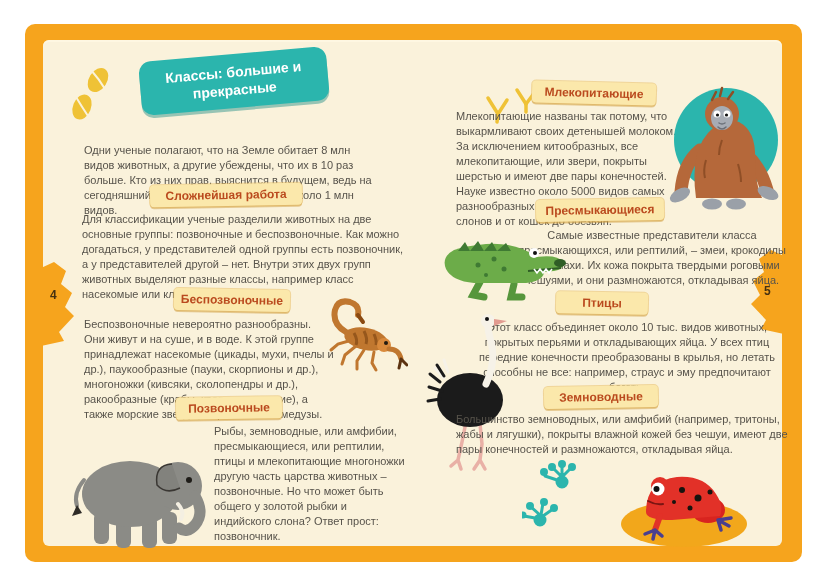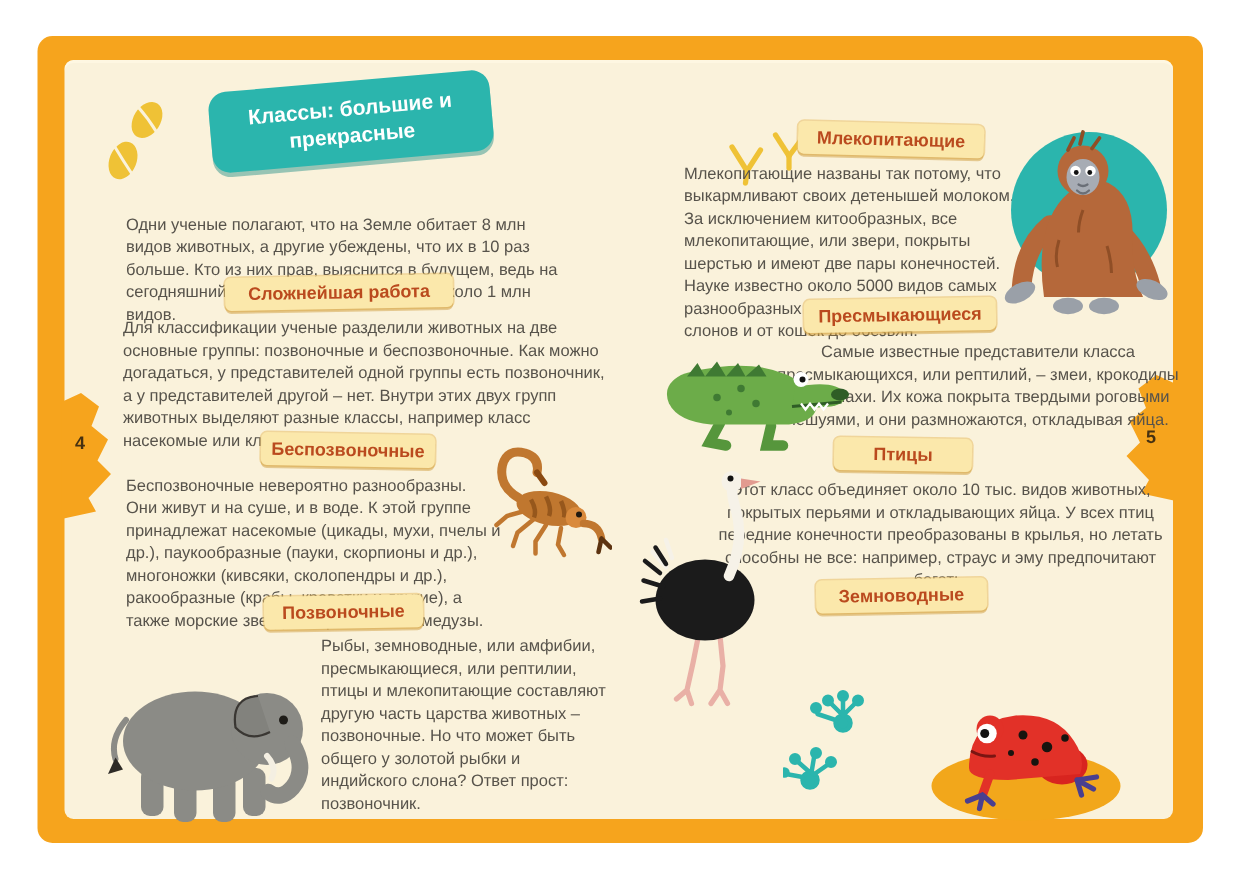--- a/index.html
+++ b/index.html
@@ -66,21 +66,21 @@
     </g>
     <ellipse cx="50" cy="43" rx="22" ry="11" fill="#C0772F" transform="rotate(12 50 43)"></ellipse>
     <path d="M38,37 q4,7 2,12 M48,35 q4,8 2,13 M58,38 q3,7 2,11" stroke="#96571C" stroke-width="3" fill="none"></path>
     <circle cx="68" cy="49" r="7" fill="#D98A3C"></circle>
     <circle cx="70" cy="47" r="2" fill="#221a10"></circle>
     <path d="M73,53 Q83,53 85,63" stroke="#C0772F" stroke-width="5" fill="none" stroke-linecap="round"></path>
     <path d="M85,63 l6,6 M85,63 l-2,9" stroke="#5C3310" stroke-width="3" stroke-linecap="round"></path>
   </svg>
 
   <div class="banner" style="left:176px;top:397px;width:106px;transform:rotate(-1deg)">Позвоночные</div>
-  <div class="para" style="left:214px;top:424px;width:192px">Рыбы, земноводные, или амфибии, пресмыкающиеся, или рептилии, птицы и млекопитающие составляют другую часть царства животных – позвоночные. Но что может быть общего у золотой рыбки и индийского слона? Ответ прост: позвоночник.</div>
+  <div class="para" style="left:214px;top:424px;width:192px">Рыбы, земноводные, или амфибии, пресмыкающиеся, или рептилии, птицы и млекопитающие многоножки другую часть царства животных – позвоночные. Но что может быть общего у золотой рыбки и индийского слона? Ответ прост: позвоночник.</div>
 
   <svg class="illu" style="left:58px;top:436px" width="158" height="115" viewBox="0 0 158 115">
     <path d="M26,44 q-11,13 -7,26" stroke="#8B8B86" stroke-width="4" fill="none" stroke-linecap="round"></path>
     <path d="M19,69 l-5,11 l10,-3 z" fill="#2E2B26"></path>
     <g fill="#8B8B86">
       <rect x="36" y="76" width="15" height="32" rx="6"></rect>
         <rect x="58" y="80" width="15" height="32" rx="6"></rect>
       <rect x="84" y="80" width="15" height="32" rx="6"></rect>
         <rect x="104" y="76" width="15" height="32" rx="6"></rect>
       <ellipse cx="72" cy="58" rx="48" ry="33"></ellipse>
@@ -162,20 +162,21 @@
     <g stroke="#1B1B1B" stroke-width="3" stroke-linecap="round">
       <path d="M16,76 l-10,-8 M18,85 l-13,-4 M16,93 l-12,2 M20,70 l-7,-11"></path>
     </g>
     <path d="M62,78 Q73,54 66,32 Q64,25 64,20" stroke="#F6F2E8" stroke-width="7" fill="none" stroke-linecap="round"></path>
     <circle cx="64" cy="15" r="7" fill="#F6F2E8"></circle>
     <path d="M70,13 l13,2 l-13,5 z" fill="#E29B90"></path>
     <circle cx="63" cy="13" r="2" fill="#111"></circle>
   </svg>
 
   <div class="banner" style="left:544px;top:386px;width:114px;transform:rotate(-1deg)">Земноводные</div>
+  <div class="para" style="left:456px;top:412px;width:332px">Большинство земноводных, или амфибий (например, тритоны, жабы и лягушки), покрыты влажной кожей без чешуи, имеют две пары конечностей и размножаются, откладывая яйца.</div>
 
   <svg class="illu" style="left:522px;top:460px" width="60" height="76" viewBox="0 0 60 76">
     <g stroke="#2BB5AD" stroke-width="3" stroke-linecap="round" fill="#2BB5AD">
       <circle cx="40" cy="22" r="5"></circle>
       <path d="M40,17 l-9,-9 M40,17 l0,-12 M40,17 l9,-9 M35,20 l-12,-4" fill="none"></path>
       <circle cx="30" cy="7" r="2.5"></circle>
         <circle cx="40" cy="4" r="2.5"></circle>
         <circle cx="50" cy="7" r="2.5"></circle>
         <circle cx="22" cy="12" r="2.5"></circle>
       <circle cx="18" cy="60" r="5"></circle>

